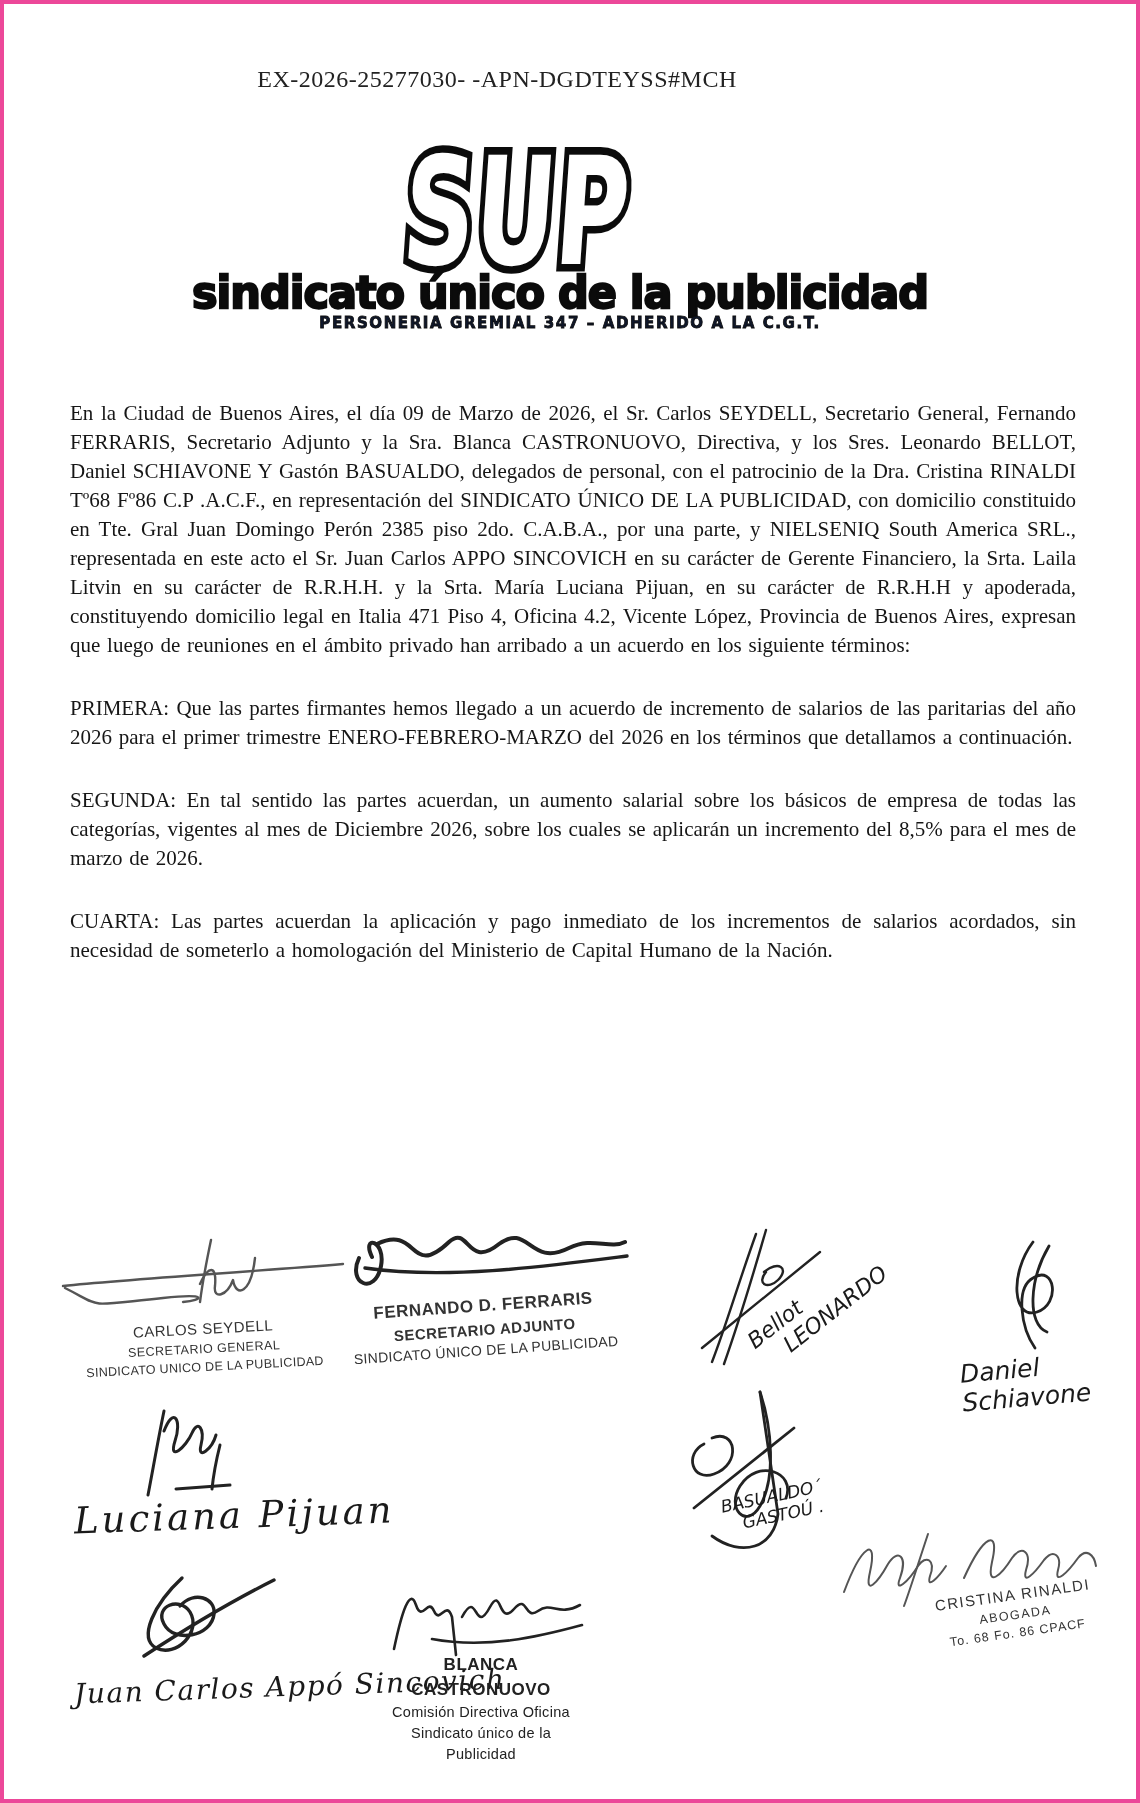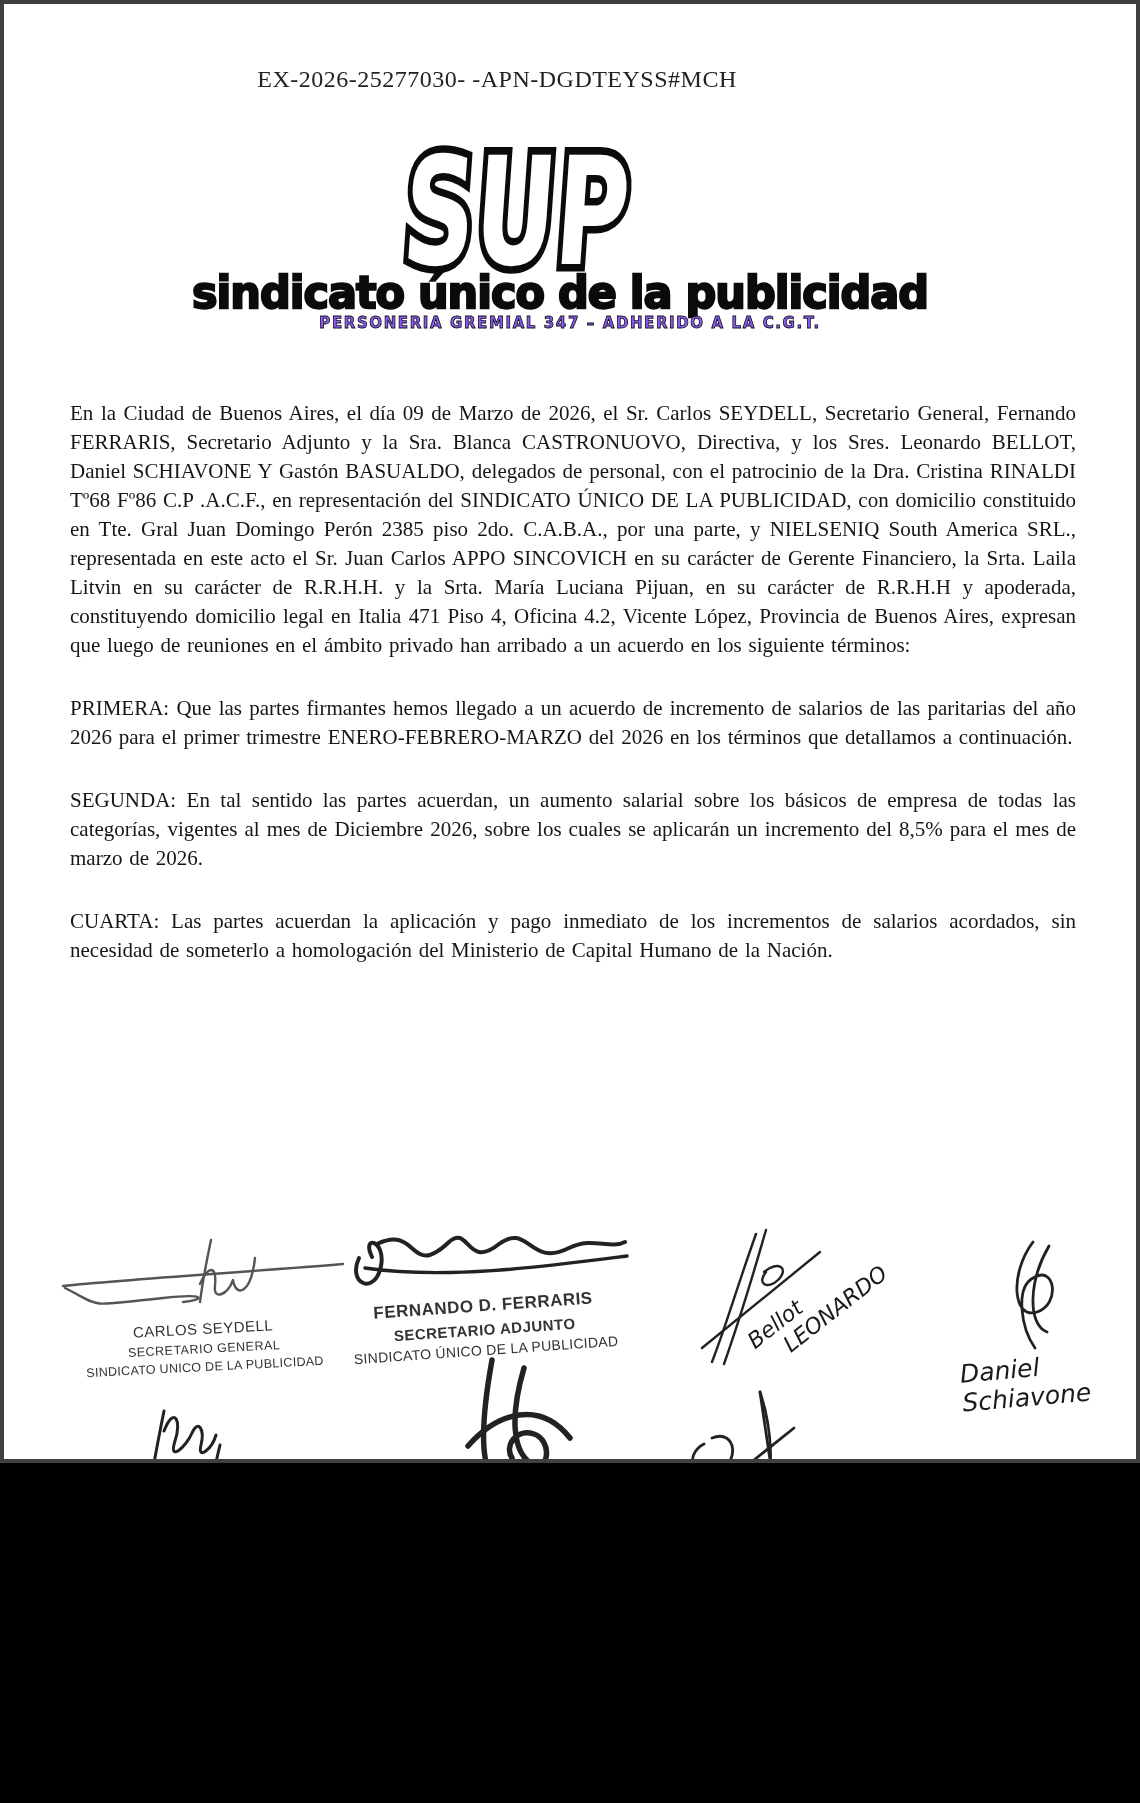--- a/index.html
+++ b/index.html
@@ -1,28 +1,28 @@
 <!DOCTYPE html>
 <html><head>
 <meta charset="utf-8">
 <style>
   html,body{margin:0;padding:0;background:#000;}
-  .page{position:relative;width:1140px;height:1463px;background:#fff;border:4px solid #404040;
+  .page{position:relative;width:1140px;height:1803px;background:#fff;border:4px solid #ec4899;
         box-sizing:border-box;overflow:hidden;font-family:"Liberation Serif",serif;color:#161616;}
 
   .file-number{position:absolute;top:62px;left:-73px;width:100%;text-align:center;
         font-size:24px;letter-spacing:.5px;color:#222;}
 
   .logo-monogram{position:absolute;left:383px;top:114px;}
   .logo-wordmark{position:absolute;left:0;right:0;top:263px;text-align:center;margin-left:-20px;
         font-family:"DejaVu Sans",sans-serif;font-weight:bold;font-size:43px;letter-spacing:-1px;
         color:#0b0b0b;-webkit-text-stroke:2.2px #0b0b0b;white-space:nowrap;transform:scaleY(1.04);}
   .logo-tagline{position:absolute;left:0;right:0;top:310px;text-align:center;
         font-family:"DejaVu Sans",sans-serif;font-weight:bold;font-size:15px;letter-spacing:1.6px;
-        color:#8b5cf6;-webkit-text-stroke:.8px #0d0d0d;white-space:nowrap;}
+        color:#0f172a;-webkit-text-stroke:.8px #0d0d0d;white-space:nowrap;}
 
   .doc-body{position:absolute;left:62px;right:60px;top:395px;font-size:21px;line-height:29px;
         text-align:justify;}
   .doc-body p{margin:0 0 34px 4px;word-spacing:1.5px;}
 
   .sig{position:absolute;}
   .sig svg{display:block;}
   .pen{fill:none;stroke:#222;stroke-linecap:round;stroke-linejoin:round;}
   .pen-gray{fill:none;stroke:#555;stroke-linecap:round;stroke-linejoin:round;}
   .stamp{font-family:"Liberation Sans",sans-serif;color:#333;text-align:center;line-height:1.45;}
@@ -114,28 +114,20 @@
   <div class="sig" style="left:130px;top:1395px;">
     <svg width="130" height="100" viewBox="0 0 130 100">
       <path class="pen" stroke-width="3" d="M30,12 C23,46 18,76 14,96"></path>
       <path class="pen" stroke-width="3" d="M30,32 c10,-26 18,-10 11,10 c-7,22 11,6 17,-8 c6,-14 13,-4 9,12 c-4,16 11,4 15,-10"></path>
       <path class="pen" stroke-width="3" d="M86,46 c-5,20 -7,34 -8,44"></path>
       <path class="pen" stroke-width="3" d="M42,90 L96,86"></path>
     </svg>
   </div>
   <div class="sig hand" style="left:70px;top:1490px;font-size:37px;letter-spacing:3px;transform:rotate(-2deg);">Luciana Pijuan</div>
 
-  <div class="sig" style="left:448px;top:1350px;">
-    <svg width="125" height="118" viewBox="0 0 125 118">
-      <path class="pen" stroke-width="5.5" d="M40,6 C31,56 29,92 35,112"></path>
-      <path class="pen" stroke-width="5.5" d="M16,92 C46,58 88,46 118,84"></path>
-      <path class="pen" stroke-width="5.5" d="M72,14 C58,62 60,98 80,110 C98,118 100,86 82,80 C64,74 52,92 60,104"></path>
-    </svg>
-    <div class="plain-name" style="margin-left:2px;">Laila Litvin</div>
-  </div>
 
   <div class="sig" style="left:668px;top:1382px;">
     <svg width="160" height="190" viewBox="0 0 160 190">
       <path class="pen" stroke-width="2.8" d="M88,6 C100,42 104,92 88,120 C74,144 54,122 68,100 C86,72 124,86 114,112"></path>
       <path class="pen" stroke-width="2.8" d="M32,58 c-20,10 -12,38 10,30 c28,-10 22,-46 -2,-36"></path>
       <path class="pen" stroke-width="2.8" d="M22,122 L122,42"></path>
       <path class="pen" stroke-width="2.8" d="M40,150 C70,172 102,162 106,128 L88,6"></path>
     </svg>
     <div class="hand-sans" style="position:absolute;left:50px;top:100px;transform:rotate(-12deg);font-size:17px;">
       <div>BASUALDO´</div>

